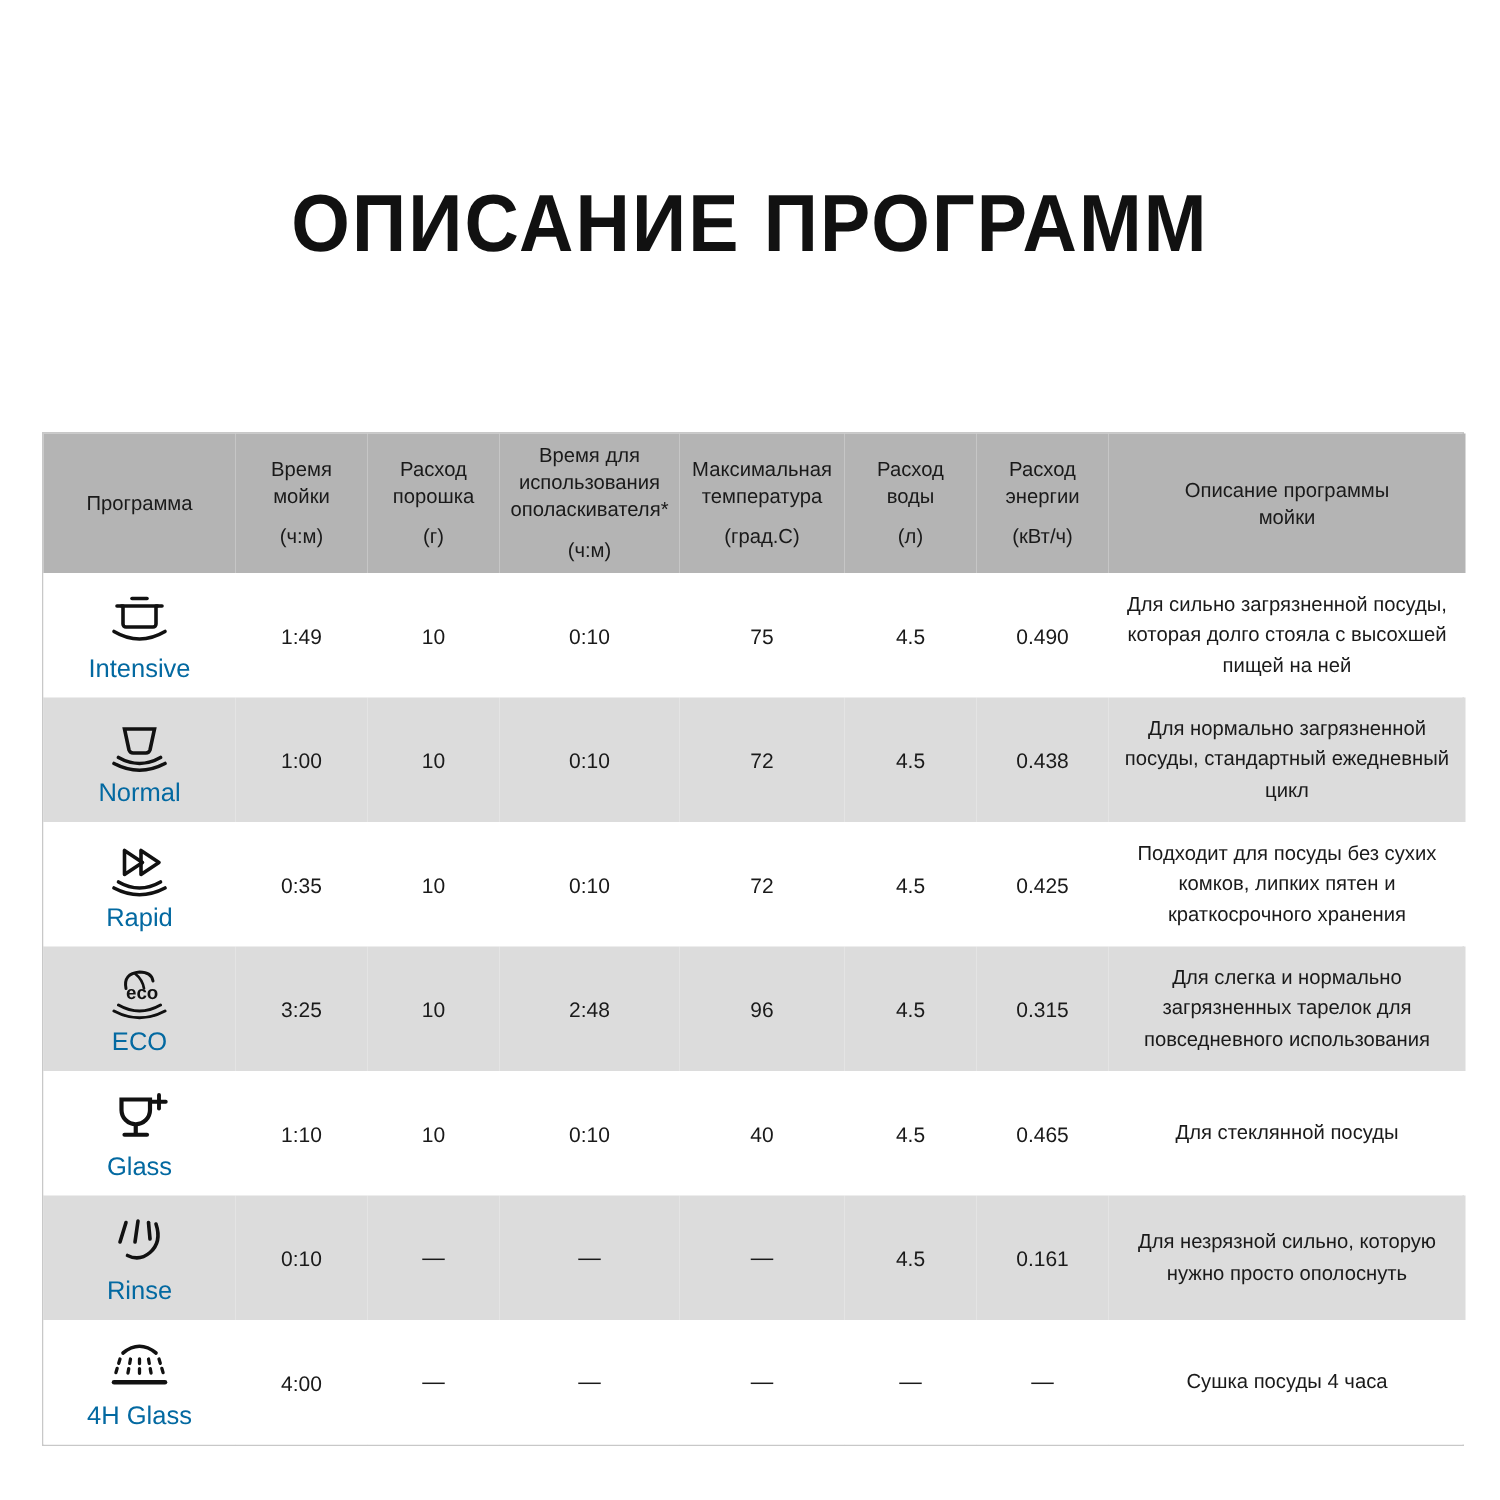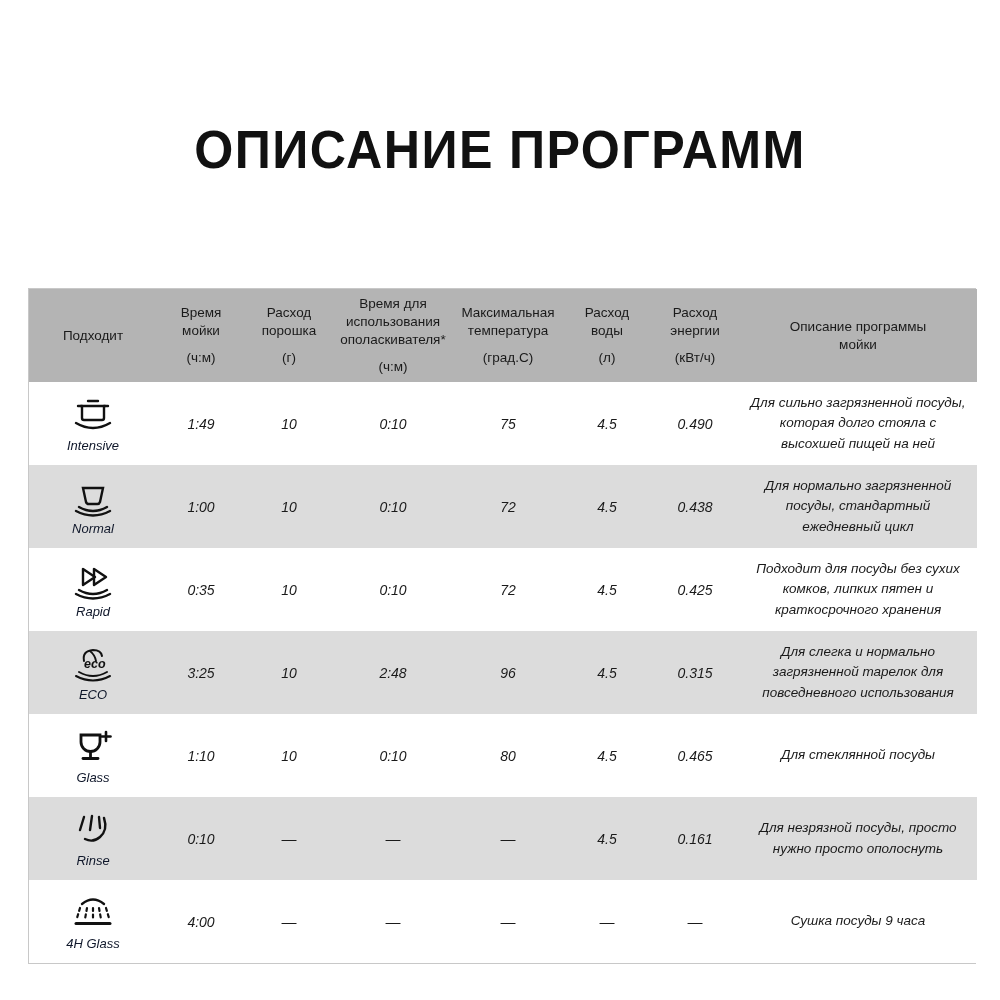--- a/index.html
+++ b/index.html
@@ -71,21 +71,20 @@
   .hdr-main { display: block; }
   .hdr-unit { display: block; margin-top: 9px; }
 
   tbody tr.row-odd { background: #ffffff; }
   tbody tr.row-even { background: #dcdcdc; }
   tbody td {
     height: 83px;
     font-size: 14px;
     color: #1a1a1a;
     box-sizing: border-box;
-    font-style: italic;
   }
 
   
   col.c-prog { width: 128px; }
   col.c-time { width: 88px; }
   col.c-pow  { width: 88px; }
   col.c-rinse{ width: 120px; }
   col.c-temp { width: 110px; }
   col.c-water{ width: 88px; }
   col.c-energy{ width: 88px; }
@@ -101,22 +100,22 @@
   }
   .prog-icon {
     width: 48px;
     height: 42px;
     display: flex;
     align-items: center;
     justify-content: center;
   }
   .prog-icon svg { display: block; }
   .prog-label {
-    font-size: 13px;
-    color: #0f172a;
+    font-size: 17px;
+    color: #0369a1;
     white-space: nowrap;
   }
   .desc-cell {
     font-size: 13.5px;
     line-height: 1.5;
     text-align: center;
     padding: 6px 8px;
     color: #1a1a1a;
   }
   .dash {
@@ -139,21 +138,21 @@
           <col class="c-pow">
           <col class="c-rinse">
         <col class="c-temp">
           <col class="c-water">
           <col class="c-energy">
           <col class="c-desc">
       </colgroup>
       <thead>
         <tr>
           <th>
-            <span class="hdr-main">Подходит</span>
+            <span class="hdr-main">Программа</span>
           </th>
           <th>
             <span class="hdr-main">Время<br>мойки</span>
             <span class="hdr-unit">(ч:м)</span>
           </th>
           <th>
             <span class="hdr-main">Расход<br>порошка</span>
             <span class="hdr-unit">(г)</span>
           </th>
           <th>
@@ -266,42 +265,42 @@
                 <span class="prog-label">ECO</span>
               </div>
             </td>
             <td><span>3:25</span></td>
             <td><span>10</span></td>
             <td><span>2:48</span></td>
             <td><span>96</span></td>
             <td><span>4.5</span></td>
             <td><span>0.315</span></td>
             <td>
-              <div class="desc-cell">Для слегка и нормально загрязненной тарелок для повседневного использования</div>
+              <div class="desc-cell">Для слегка и нормально загрязненных тарелок для повседневного использования</div>
             </td>
           </tr>
           <tr class="row-odd">
             <td>
               <div class="prog-cell">
                 <span class="prog-icon">
                   <svg width="46" height="40" viewBox="0 0 46 40" fill="none" stroke="#111" stroke-width="2.8" stroke-linecap="round">
       <path d="M11 8 H30 V15 a9.5 9.5 0 0 1 -19 0 Z"></path>
       <line x1="20.5" y1="25" x2="20.5" y2="31"></line>
       <line x1="13" y1="31.5" x2="28" y2="31.5"></line>
       <line x1="36" y1="5" x2="36" y2="14" stroke-width="2.6"></line>
       <line x1="31.5" y1="9.5" x2="40.5" y2="9.5" stroke-width="2.6"></line>
     </svg>
                 </span>
                 <span class="prog-label">Glass</span>
               </div>
             </td>
             <td><span>1:10</span></td>
             <td><span>10</span></td>
             <td><span>0:10</span></td>
-            <td><span>80</span></td>
+            <td><span>40</span></td>
             <td><span>4.5</span></td>
             <td><span>0.465</span></td>
             <td>
               <div class="desc-cell">Для стеклянной посуды</div>
             </td>
           </tr>
           <tr class="row-even">
             <td>
               <div class="prog-cell">
                 <span class="prog-icon">
@@ -315,21 +314,21 @@
                 <span class="prog-label">Rinse</span>
               </div>
             </td>
             <td><span>0:10</span></td>
             <td><span class="dash">—</span></td>
             <td><span class="dash">—</span></td>
             <td><span class="dash">—</span></td>
             <td><span>4.5</span></td>
             <td><span>0.161</span></td>
             <td>
-              <div class="desc-cell">Для незрязной посуды, просто нужно просто ополоснуть</div>
+              <div class="desc-cell">Для незрязной сильно, которую нужно просто ополоснуть</div>
             </td>
           </tr>
           <tr class="row-odd">
             <td>
               <div class="prog-cell">
                 <span class="prog-icon">
                   <svg width="48" height="40" viewBox="0 0 48 40" fill="none" stroke="#111" stroke-linecap="round">
       <path d="M13 11 q11 -9 22 0" stroke-width="2.4"></path>
       <path d="M11 15 L8 25" stroke-width="2.2" stroke-dasharray="3 3.5"></path>
       <path d="M18 15 L16 26" stroke-width="2.2" stroke-dasharray="3 3.5"></path>
@@ -342,20 +341,20 @@
                 <span class="prog-label">4H Glass</span>
               </div>
             </td>
             <td><span>4:00</span></td>
             <td><span class="dash">—</span></td>
             <td><span class="dash">—</span></td>
             <td><span class="dash">—</span></td>
             <td><span class="dash">—</span></td>
             <td><span class="dash">—</span></td>
             <td>
-              <div class="desc-cell">Сушка посуды 9 часа</div>
+              <div class="desc-cell">Сушка посуды 4 часа</div>
             </td>
           </tr>
         </tbody>
     </table>
   </div>
 
 </div>
 
 </body></html>

